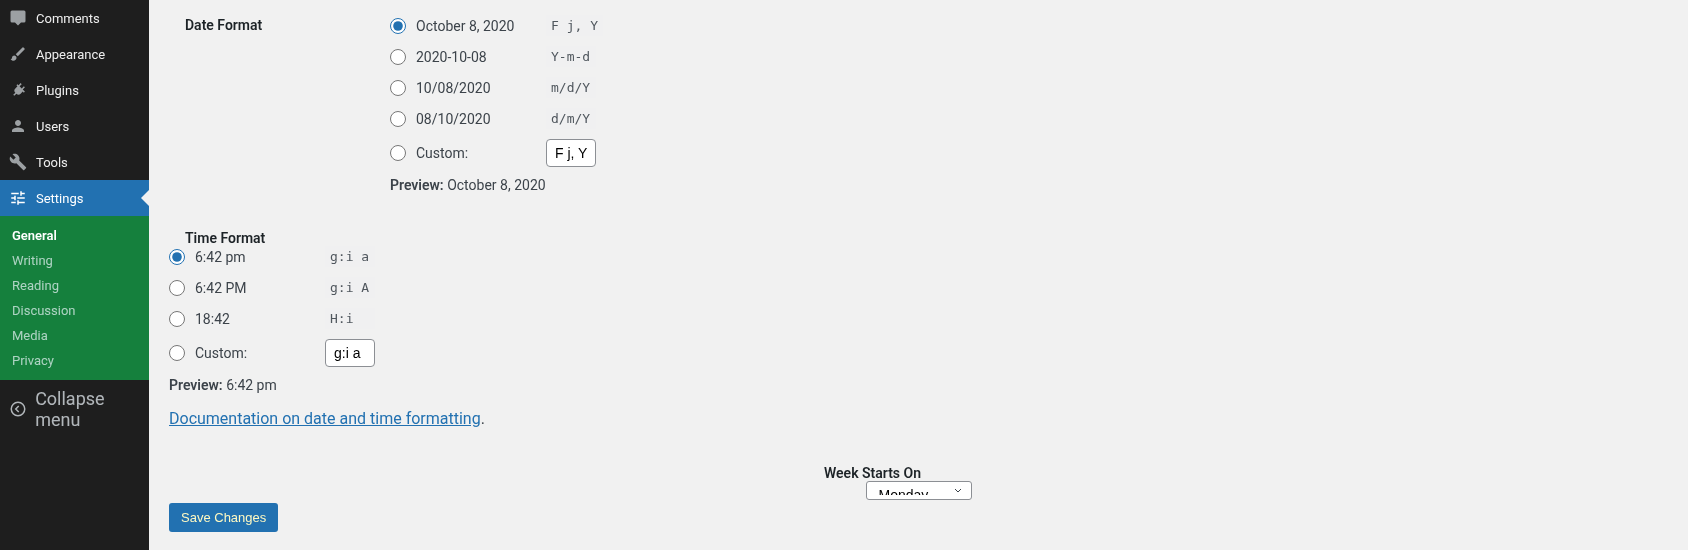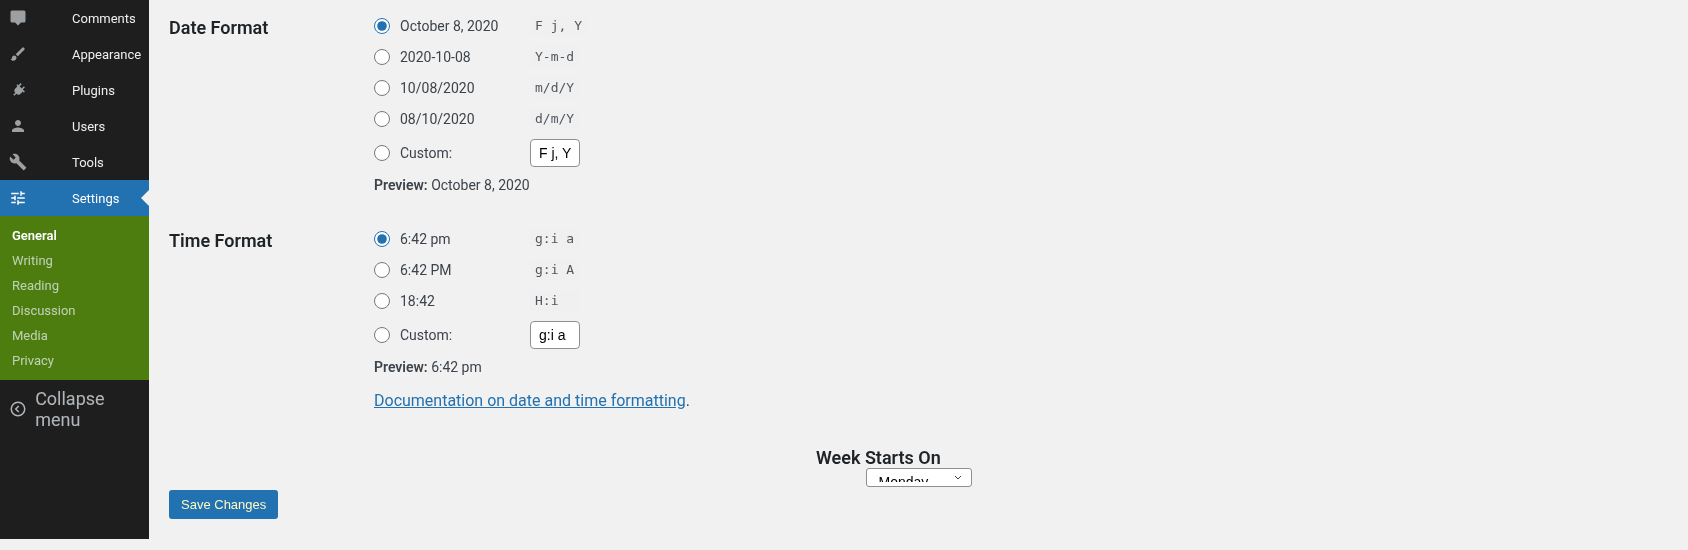--- a/index.html
+++ b/index.html
@@ -21,21 +21,20 @@
       flex-shrink: 0;
       position: relative;
     }
     .sidebar-item {
       display: flex;
       align-items: center;
       padding: 8px 0 8px 8px;
       color: #eee;
       cursor: pointer;
       position: relative;
-      gap: 36px;
     }
     .sidebar-item .icon {
       width: 20px;
       height: 20px;
       margin-right: 8px;
       display: flex;
       align-items: center;
       justify-content: center;
       color: rgba(240,246,252,0.6);
     }
@@ -49,21 +48,21 @@
     .sidebar-item.active::after {
       content: "";
       position: absolute;
       right: 0;
       top: 50%;
       transform: translateY(-50%);
       border: 8px solid transparent;
       border-right-color: #f1f1f1;
     }
     .sidebar-sub {
-      background: #4d7c0f;
+      background: #15803d;
       padding: 7px 0;
     }
     .sidebar-sub-item {
       padding: 5px 10px 5px 12px;
       color: rgba(240,246,252,0.7);
       font-size: 13px;
       cursor: pointer;
     }
     .sidebar-sub-item.current {
       color: #fff;
@@ -92,21 +91,22 @@
     .form-row {
       display: flex;
       align-items: flex-start;
       padding-top: 15px;
     }
     .form-label {
       width: 205px;
       font-weight: 600;
       color: #1d2327;
       padding-top: 2px;
-      font-size: 18px;
+      font-size: 14px;
+      margin-left: 16px;
     }
     .form-value {
       flex: 1;
     }
     .radio-row {
       display: flex;
       align-items: center;
       margin-bottom: 10px;
       font-size: 14px;
     }
@@ -295,21 +295,21 @@
         <div class="radio-row">
           <input type="radio" name="date" style="">
           <span class="radio-text">Custom:</span>
           <input type="text" class="custom-input" value="F j, Y" style="">
         </div>
         <div class="preview-line"><span class="preview-strong">Preview:</span> <span>October 8, 2020</span></div>
       </div>
   </div>
 
   
-  <div class="form-row" style="padding-top:35px;">
+  <div class="form-row" style="padding-top:35px;flex-direction:column;">
     <div class="form-label">Time Format</div>
     <div class="form-value" id="time-options">
 
     <div class="radio-row">
           <input type="radio" name="time" checked="" style="">
           <span class="radio-text">6:42 pm</span>
           <span class="code-badge">g:i a</span>
         </div>
         <div class="radio-row">
           <input type="radio" name="time" style="">

